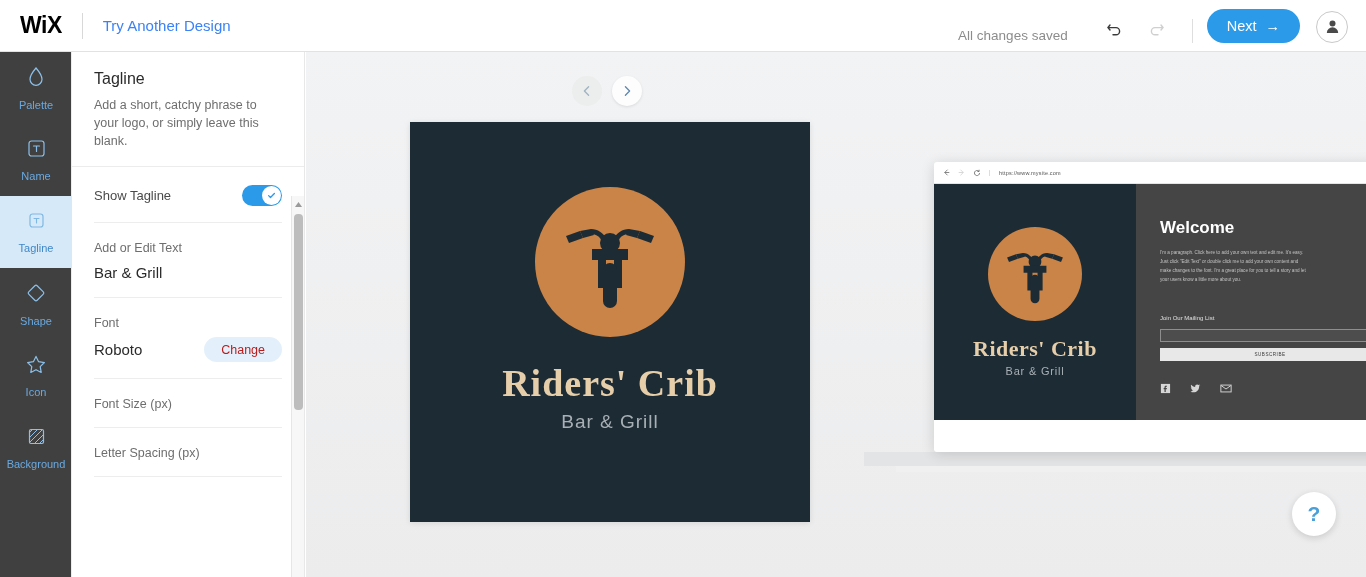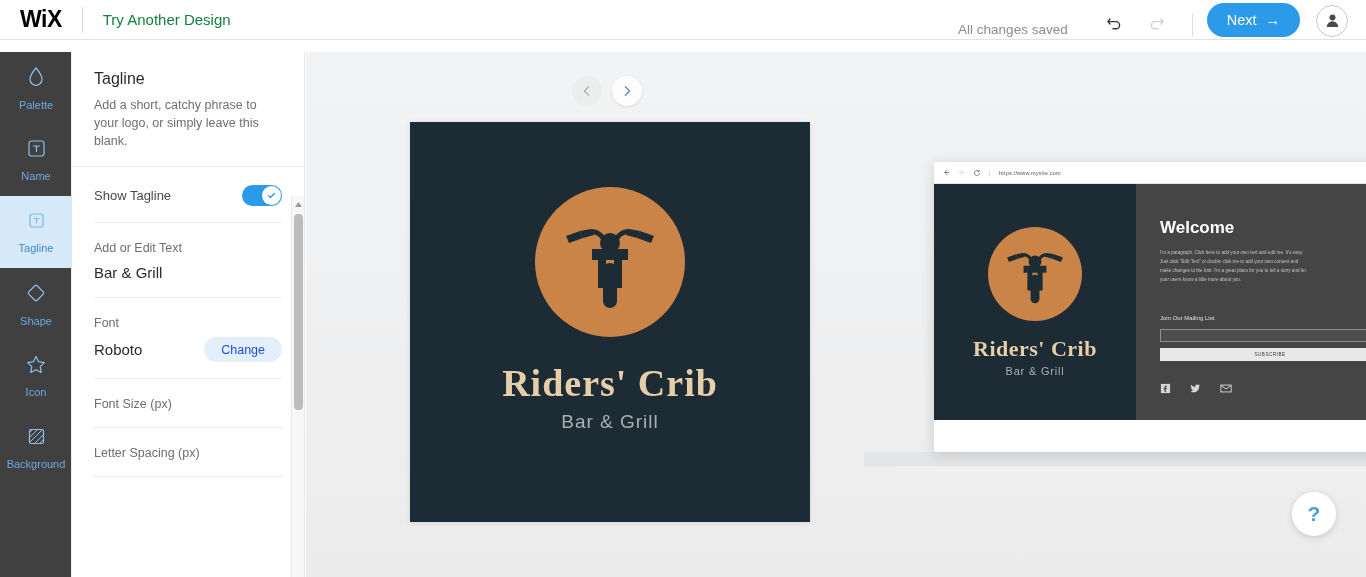--- a/index.html
+++ b/index.html
@@ -5,33 +5,33 @@
   * { box-sizing: border-box; margin: 0; padding: 0; }
   html, body {
     width: 1366px; height: 577px;
     overflow: hidden;
     font-family: "Liberation Sans", sans-serif;
     background: #ffffff;
   }
 
   
   .topbar {
-    position: absolute; left: 0; top: 0; width: 1366px; height: 40px;
+    position: absolute; left: 0; top: 0; width: 1366px; height: 52px;
     background: #ffffff; border-bottom: 1px solid #e2e2e2;
     display: flex; align-items: center;
   }
   .wix-logo {
     margin-left: 20px; font-weight: bold; font-size: 23px;
     letter-spacing: -0.5px; color: #000; font-family: "Liberation Sans", sans-serif;
   }
   .topbar-divider {
     width: 1px; height: 26px; background: #d8d8d8; margin: 0 20px;
   }
   .try-another {
-    font-size: 15px; color: #15803d;
+    font-size: 15px; color: #3b82f6;
   }
   .topbar-right {
     margin-left: auto; display: flex; align-items: flex-end; margin-right: 18px;
   }
   .saved-text { font-size: 13.5px; color: #8c8c8c; margin-right: 26px; }
   .icon-btn {
     width: 30px; height: 30px; display: flex; align-items: center;
     justify-content: center; margin: 0 6px; cursor: pointer;
   }
   .vsep { width: 1px; height: 24px; background: #dedede; margin: 0 14px; }
@@ -82,21 +82,21 @@
     position: relative; cursor: pointer;
   }
   .toggle-knob {
     position: absolute; right: 1px; top: 1px; width: 19px; height: 19px;
     border-radius: 50%; background: #fff; display: flex;
     align-items: center; justify-content: center;
   }
 
   
   .pill {
-    background: #e3f0fb; color: #1d4ed8; border: none; border-radius: 13px;
+    background: #e3f0fb; color: #b91c1c; border: none; border-radius: 13px;
     height: 25px; padding: 0 17px; font-size: 12.5px; cursor: pointer;
     font-family: "Liberation Sans", sans-serif;
   }
 
   
   .slider-line { display: flex; align-items: center; margin-top: 14px; }
   .track {
     position: relative; height: 5px; border-radius: 3px; background: #dce9f5;
     flex: 0 0 auto;
   }

